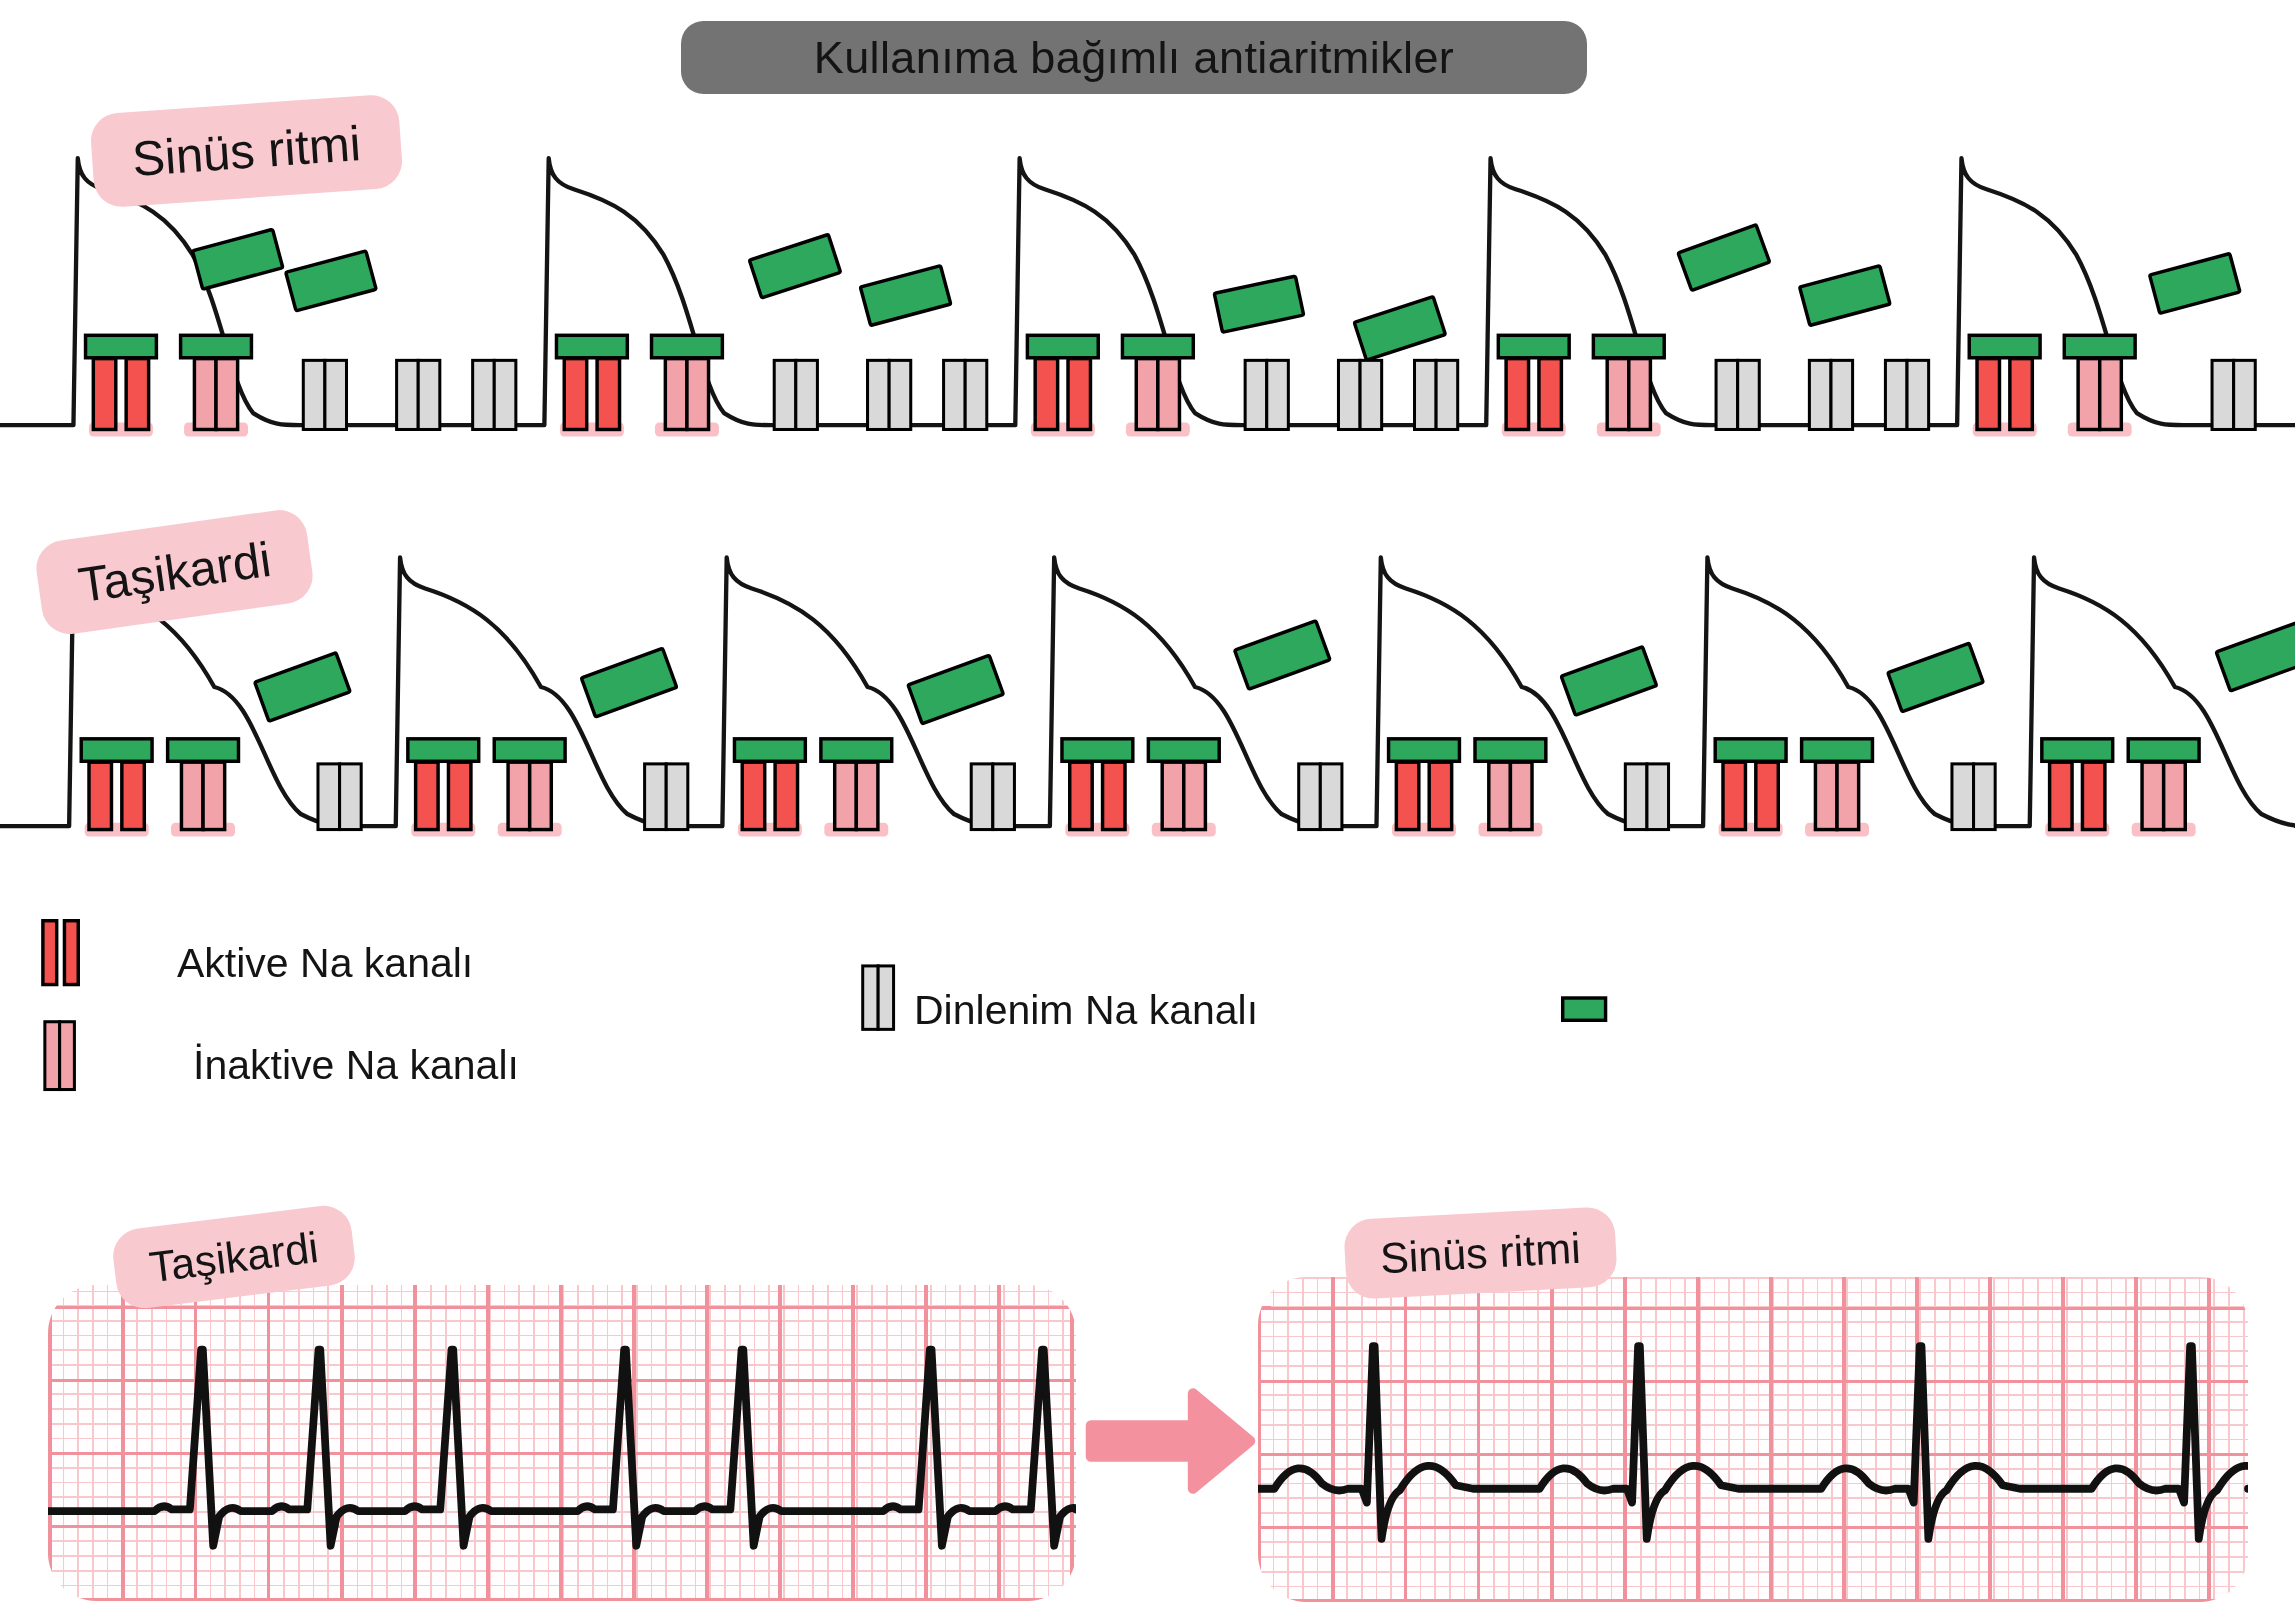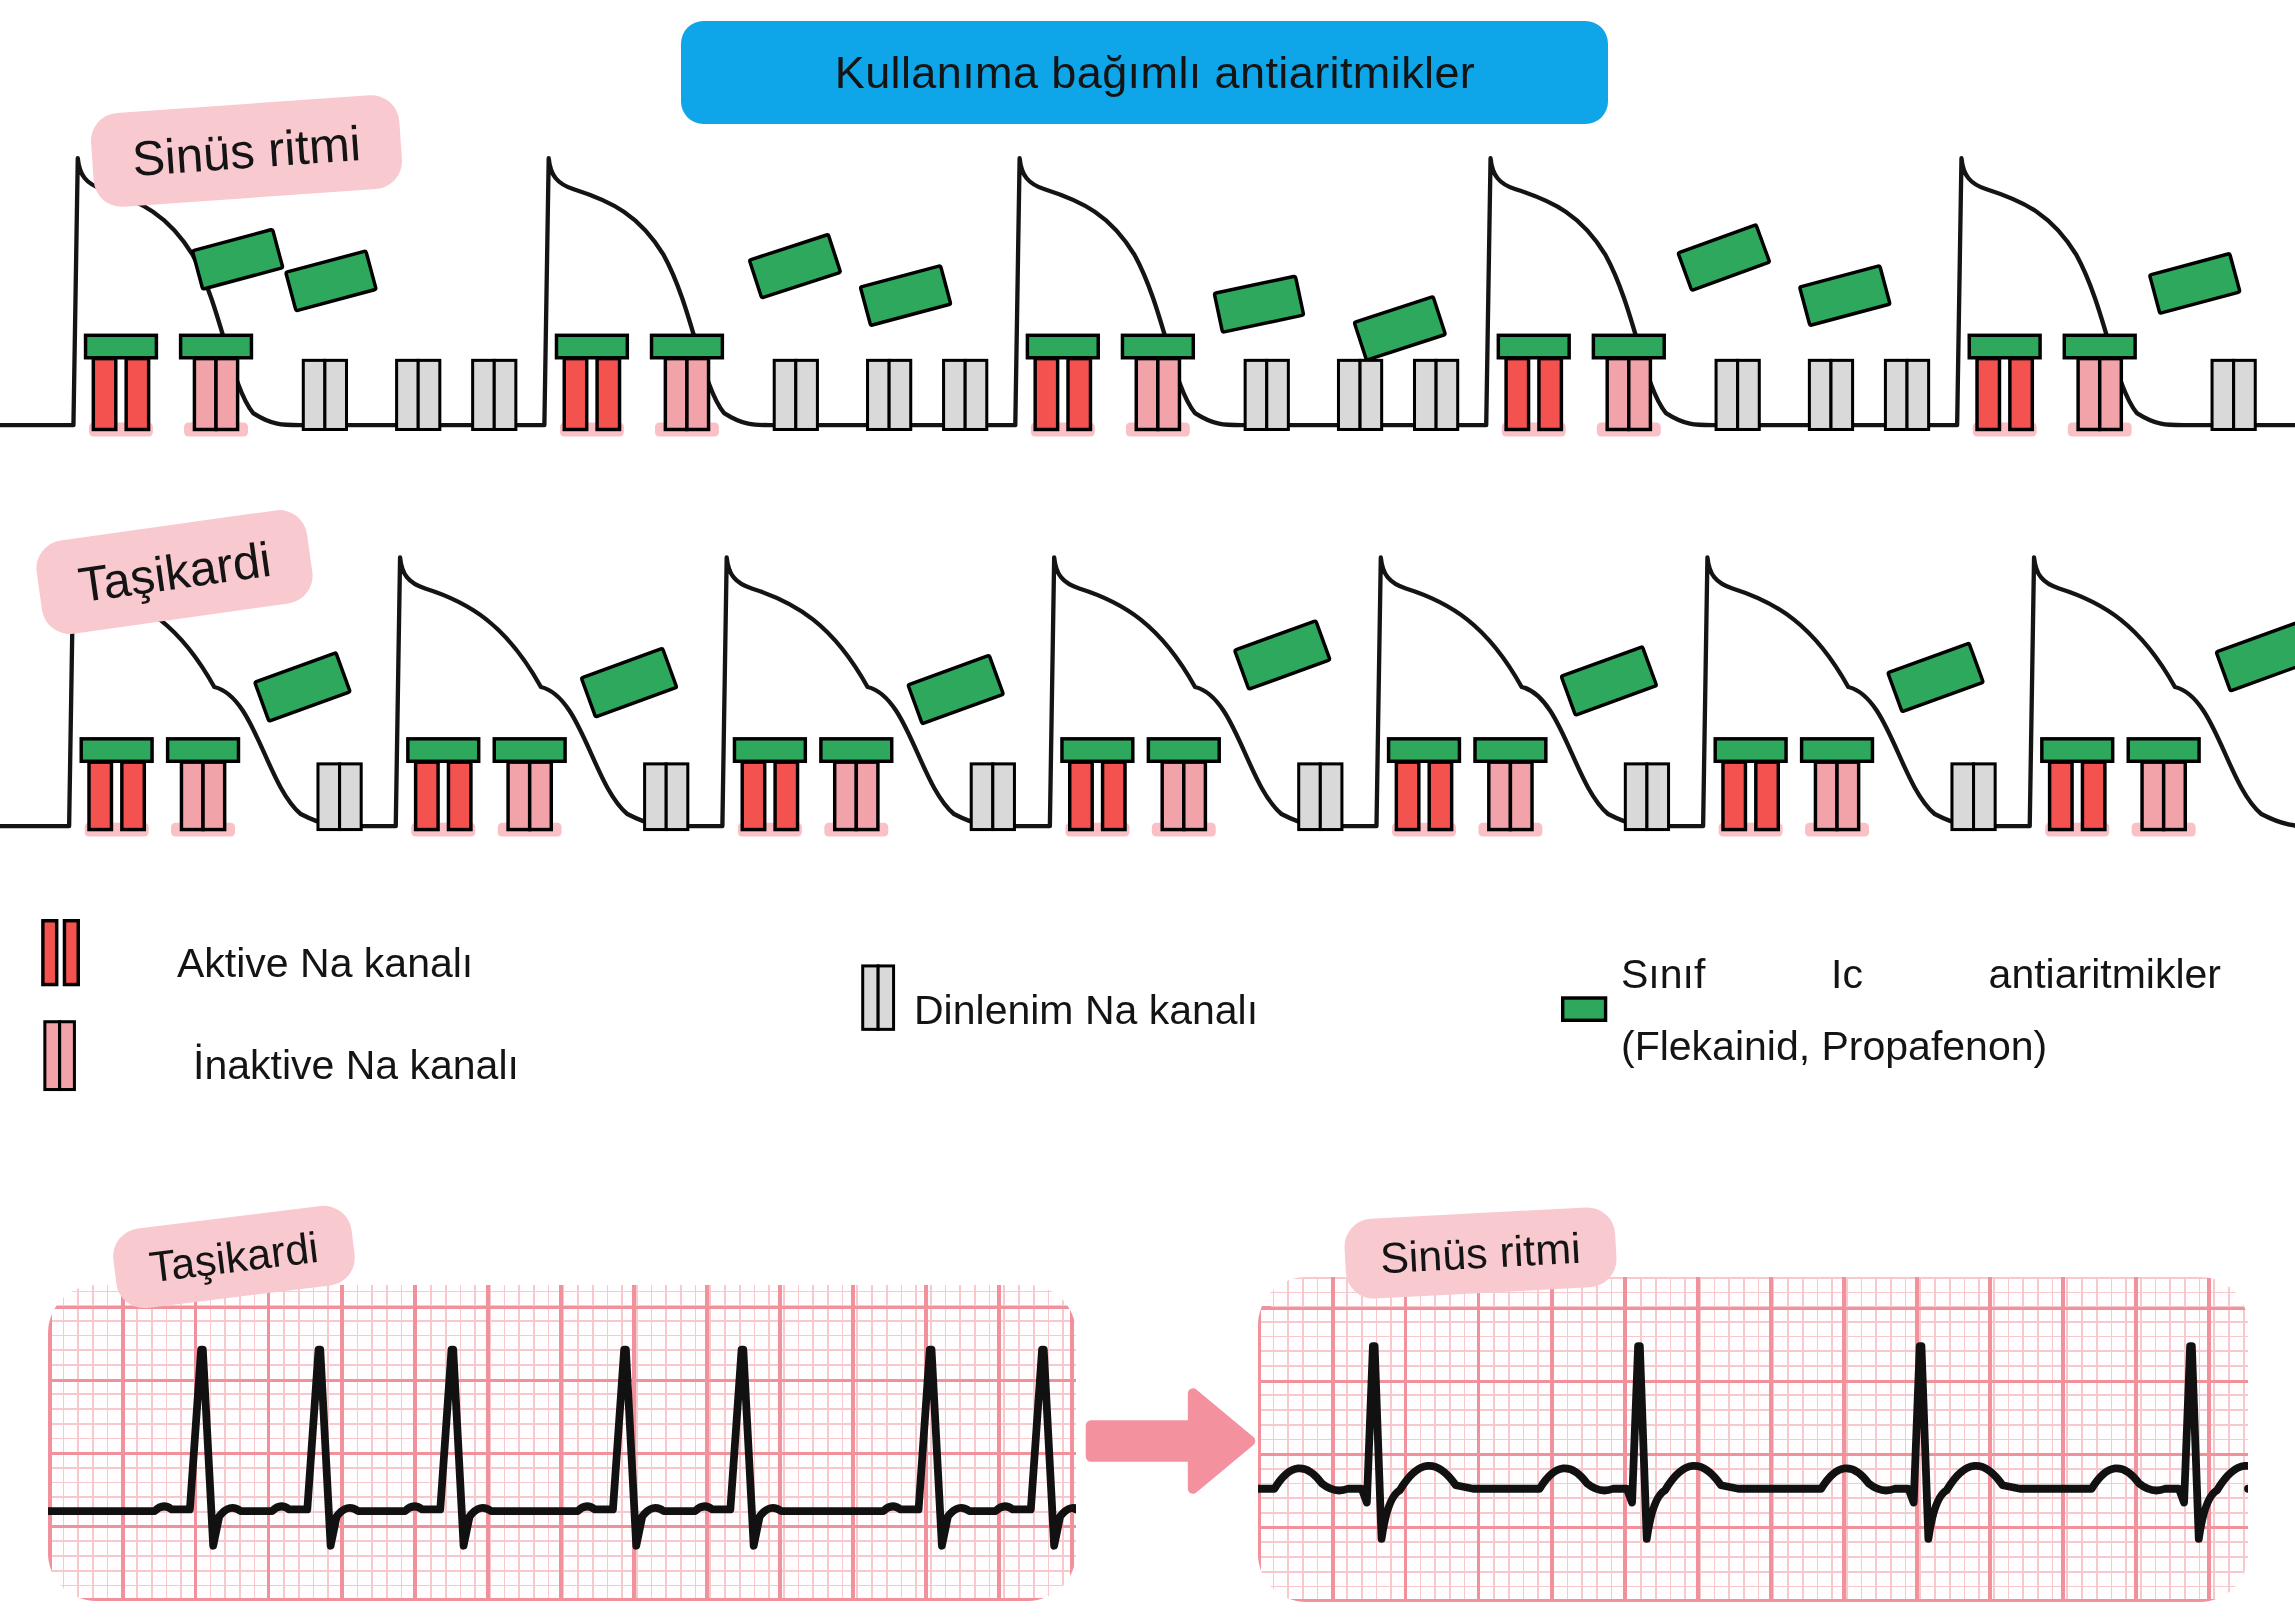--- a/index.html
+++ b/index.html
@@ -1,20 +1,20 @@
 <!DOCTYPE html>
 <html style="font-size:14px"><head>
 <meta charset="utf-8">
 <style>
   html,body{margin:0;padding:0;background:#ffffff;}
   #stage{position:relative;width:2295px;height:1621px;overflow:hidden;
          font-family:"Liberation Sans",sans-serif;color:#141414;background:#ffffff;}
-  .title{position:absolute;left:681px;top:21px;width:906px;height:103px;
-         background:#0ea5e9;border-radius:22.5px;display:flex;align-items:center;
-         justify-content:center;font-size:45px;letter-spacing:0.4px;padding-left:21px;}
+  .title{position:absolute;left:681px;top:21px;width:906px;height:73px;
+         background:#737373;border-radius:22.5px;display:flex;align-items:center;
+         justify-content:center;font-size:45px;letter-spacing:0.4px;}
   .pill{position:absolute;background:#F9C9D0;border-radius:28px;white-space:nowrap;
         color:#141414;z-index:5;}
   .pill-row1{left:92px;top:104px;font-size:49px;padding:19px 40px;transform:rotate(-4deg);}
   .pill-row2{left:38px;top:525px;font-size:49px;padding:19px 40px;transform:rotate(-8deg);}
   .pill-ecg-left{left:114px;top:1217px;font-size:43px;padding:15.6px 35px;transform:rotate(-7deg);}
   .pill-ecg-right{left:1345px;top:1213px;font-size:43px;padding:15.6px 35px;transform:rotate(-3deg);}
   #diagram-svg{position:absolute;left:0;top:0;z-index:1;}
   .legend-text{position:absolute;font-size:41px;white-space:nowrap;margin-top:14px;}
   .legend-sym{position:absolute;}
   .classic-block{position:absolute;left:1621px;top:939px;width:600px;font-size:41px;line-height:1.75;}
@@ -295,24 +295,20 @@
 
   <svg class="legend-sym" style="left:861px;top:964px" width="36" height="69" viewBox="0 0 42 80">
     <rect x="2" y="2" width="18" height="74" fill="#D9D9D9" stroke="#000" stroke-width="3.5"></rect>
     <rect x="20" y="2" width="18" height="74" fill="#D9D9D9" stroke="#000" stroke-width="3.5"></rect>
   </svg>
   <div class="legend-text" style="left:914px;top:973px">Dinlenim Na kanalı</div>
 
   <svg class="legend-sym" style="left:1561px;top:996px" width="48" height="28" viewBox="0 0 56 32">
     <rect x="2" y="2" width="50" height="26" fill="#2EA85D" stroke="#000" stroke-width="4"></rect>
   </svg>
-  <div class="classic-block">
-    <div class="classic-line1">Sınıf Ic antiaritmikler</div>
-    <div class="classic-line2">(Flekainid, Propafenon)</div>
-  </div>
 
   <div id="strip-left" class="strip">
     <svg id="ecg-left-svg" width="1028" height="316" viewBox="0 0 1190 366">
         <path d="M 0 262 L 123 262 Q 133 252 143 260 L 164 260 L 177 75 L 179 75 L 191 302 L 198 268 Q 210 252 223 262 L 259 262 Q 269 252 279 260 L 300 260 L 313 75 L 315 75 L 327 302 L 334 268 Q 346 252 359 262 L 413 262 Q 423 252 433 260 L 454 260 L 467 75 L 469 75 L 481 302 L 488 268 Q 500 252 513 262 L 613 262 Q 623 252 633 260 L 654 260 L 667 75 L 669 75 L 681 302 L 688 268 Q 700 252 713 262 L 749 262 Q 759 252 769 260 L 790 260 L 803 75 L 805 75 L 817 302 L 824 268 Q 836 252 849 262 L 967 262 Q 977 252 987 260 L 1008 260 L 1021 75 L 1023 75 L 1035 302 L 1042 268 Q 1054 252 1067 262 L 1097 262 Q 1107 252 1117 260 L 1138 260 L 1151 75 L 1153 75 L 1165 302 L 1172 268 Q 1184 252 1197 262 L 1190 260" fill="none" stroke="#111" stroke-width="9" stroke-linecap="round" stroke-linejoin="round"></path>
       </svg>
   </div>
   <div id="strip-right" class="strip">
     <svg id="ecg-right-svg" width="990" height="325" viewBox="0 0 1146 376">
         <path d="M 0 245 L 19 245 Q 46 201 74 239 Q 89 251 104 245 L 120 245 L 126 261 L 133 80 L 135 80 L 143 303 Q 150 255 164 247 Q 196 193 229 241 L 249 245 L 326 245 Q 353 201 381 239 Q 396 251 411 245 L 427 245 L 433 261 L 440 80 L 442 80 L 450 303 Q 457 255 471 247 Q 503 193 536 241 L 556 245 L 652 245 Q 679 201 707 239 Q 722 251 737 245 L 753 245 L 759 261 L 766 80 L 768 80 L 776 303 Q 783 255 797 247 Q 829 193 862 241 L 882 245 L 965 245 Q 992 201 1020 239 Q 1035 251 1050 245 L 1066 245 L 1072 261 L 1079 80 L 1081 80 L 1089 303 Q 1096 255 1110 247 Q 1142 193 1175 241 L 1195 245 L 1146 245" fill="none" stroke="#111" stroke-width="9" stroke-linecap="round" stroke-linejoin="round"></path>
       </svg>

